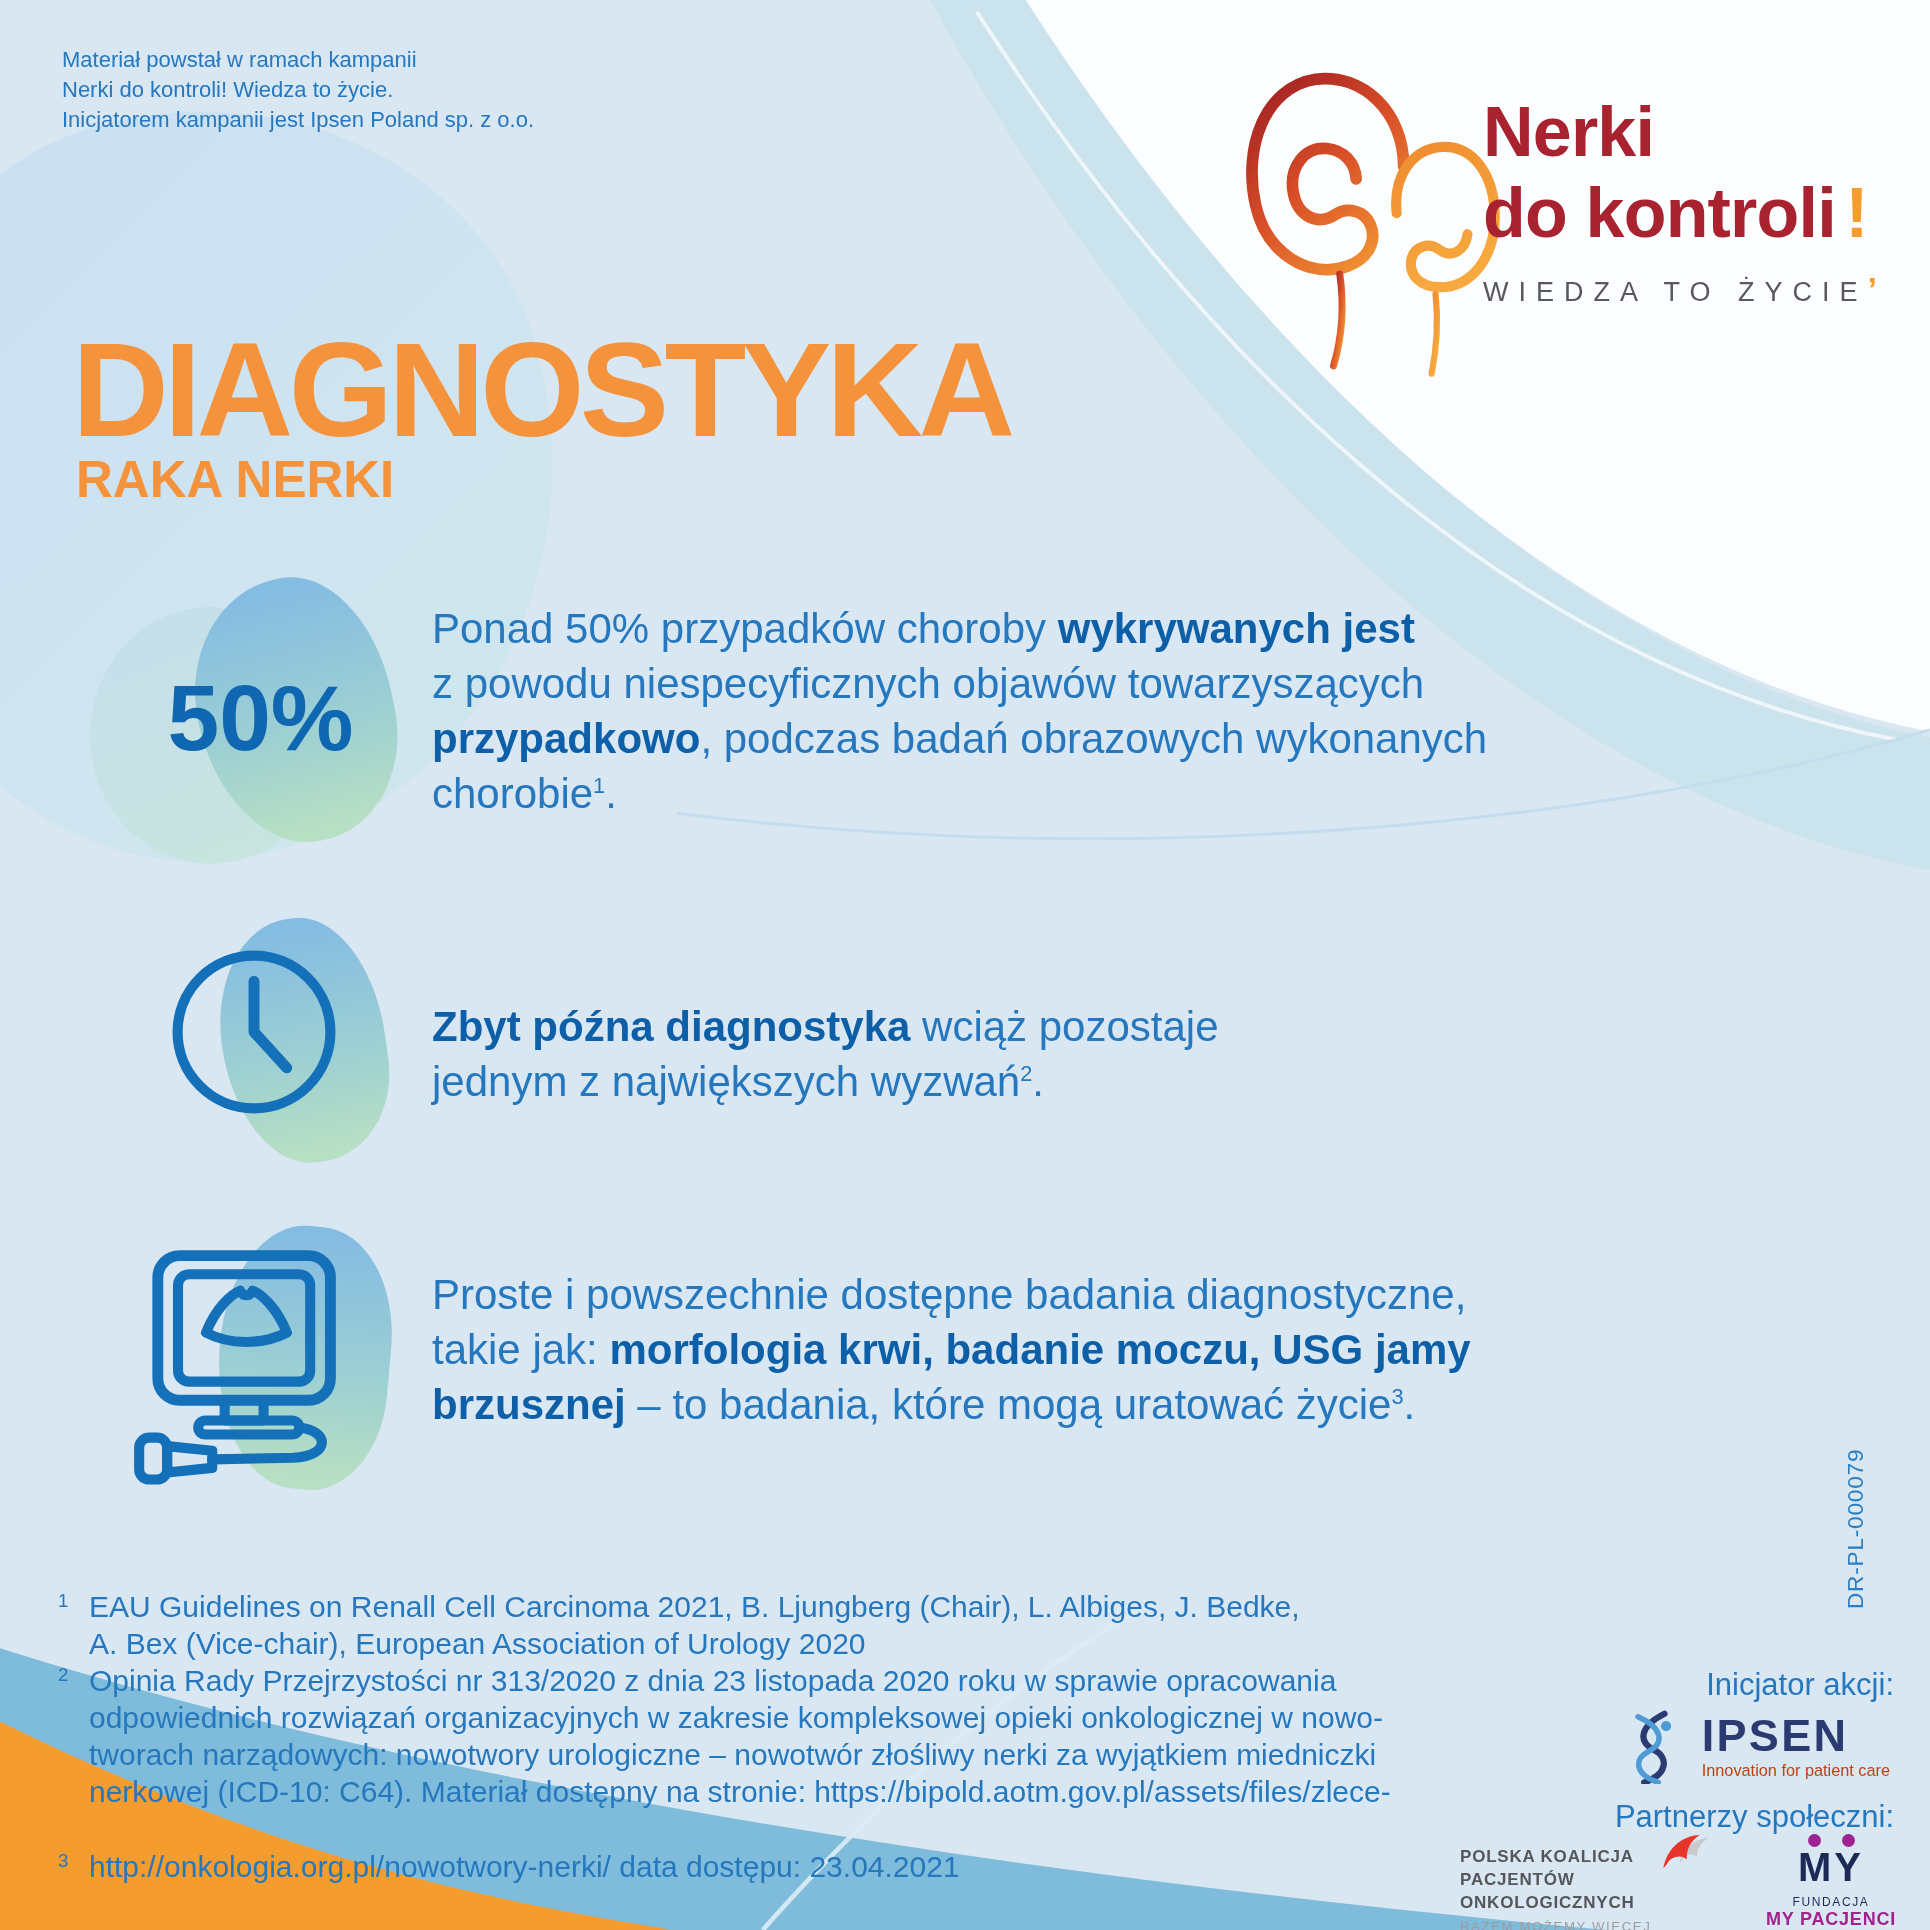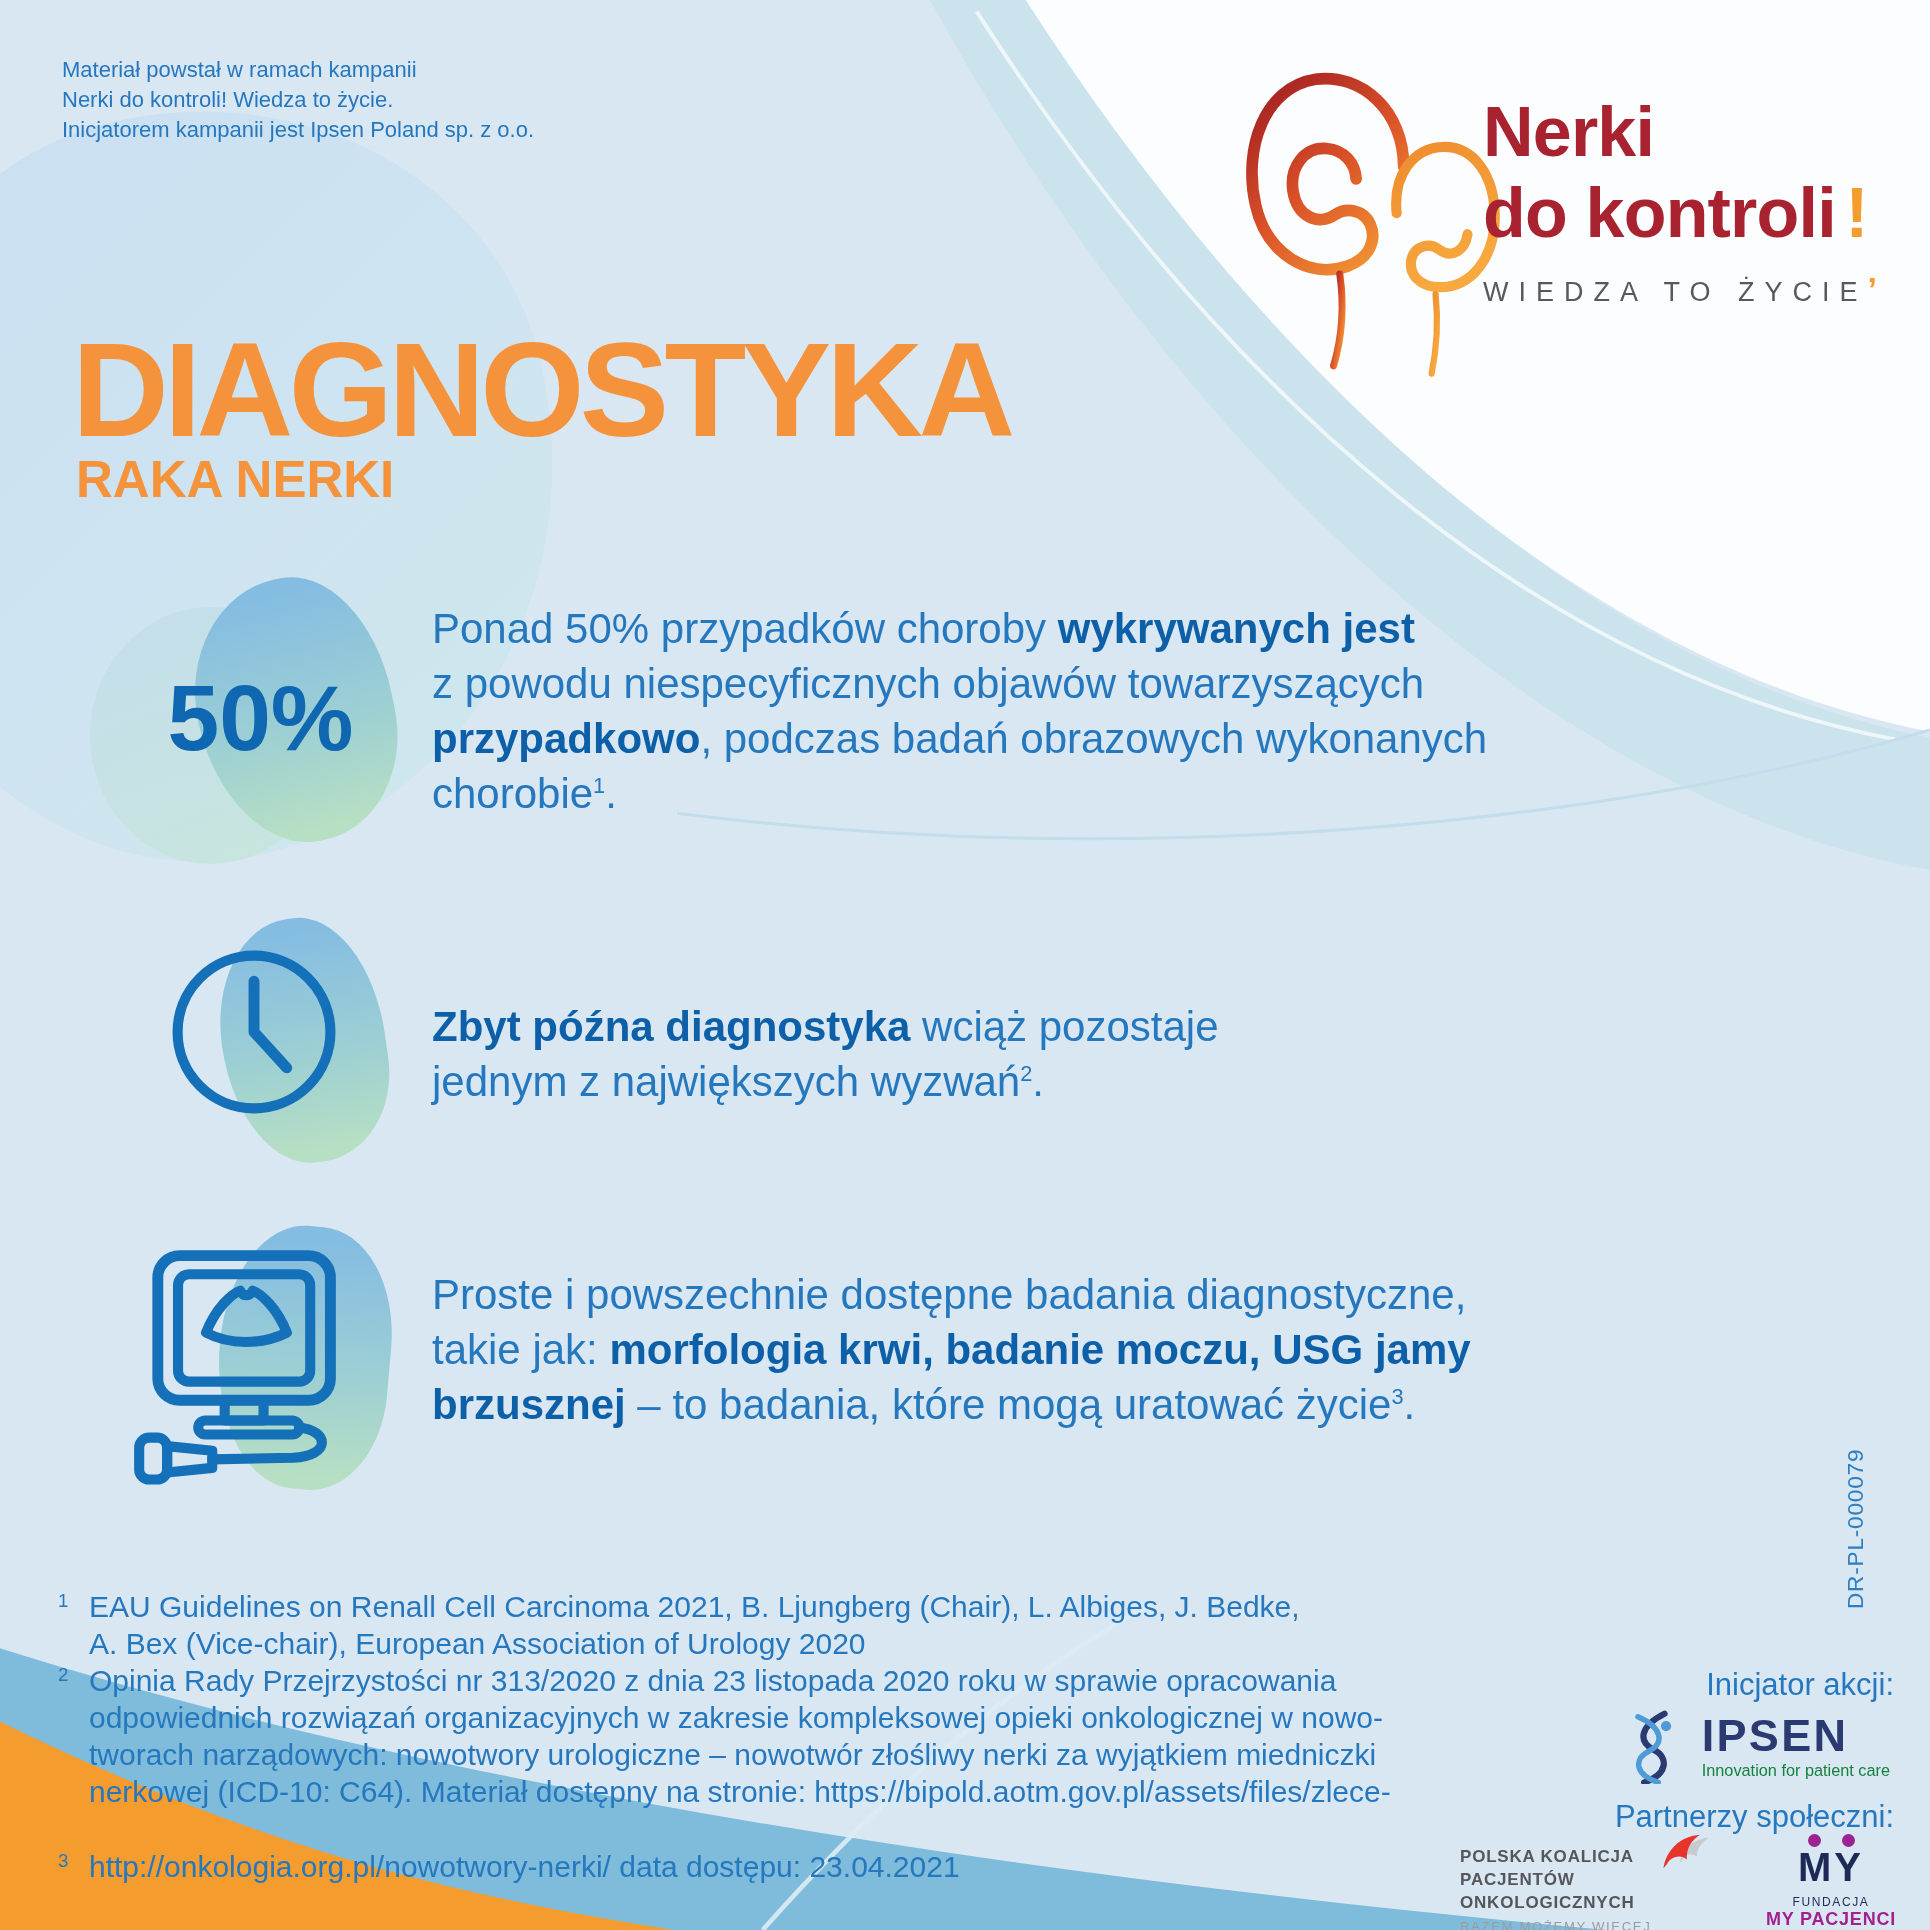--- a/index.html
+++ b/index.html
@@ -7,21 +7,21 @@
   .canvas{position:relative;width:1930px;height:1930px;background:#d9e7f3;overflow:hidden;}
   .bg{position:absolute;left:0;top:0;z-index:0;}
   .blob{position:absolute;z-index:1;}
   .bgblob1{left:-140px;top:109px;width:700px;height:747px;background:linear-gradient(150deg,#c9dff1 0%,#cfe4f1 55%,#cde7ea 100%);border-radius:48% 52% 55% 45%/52% 44% 56% 48%;transform:rotate(-14deg);}
   .bgblob2{left:90px;top:607px;width:241px;height:257px;background:linear-gradient(160deg,#c2ddeb,#c6e5d9);border-radius:50%;opacity:.8;}
   .kblob{background:linear-gradient(178deg,#84bce2 5%,#9ccfd4 55%,#b7dfc3 95%);}
   .blob1{left:198px;top:578px;width:195px;height:265px;border-radius:55% 45% 50% 50%/48% 52% 45% 55%;transform:rotate(-12deg);}
   .blob2{left:222px;top:918px;width:163px;height:245px;border-radius:52% 48% 50% 50%/50% 55% 40% 55%;transform:rotate(-8deg);}
   .blob3{left:219px;top:1226px;width:171px;height:263px;border-radius:50% 50% 46% 54%/52% 48% 42% 58%;transform:rotate(5deg);}
   .abs{position:absolute;}
-  .note{left:62px;top:45px;font-size:22px;line-height:30px;color:#2577be;z-index:2;margin-top:10px;}
+  .note{left:62px;top:45px;font-size:22px;line-height:30px;color:#2577be;z-index:2;}
   .logo-kidneys{left:1244px;top:48px;z-index:2;}
   .logo-text{left:1483px;top:92px;z-index:2;}
   .logo-name{font-size:70px;font-weight:800;color:#a8222f;line-height:81px;letter-spacing:-0.8px;}
   .bang{color:#f59c2f;margin-left:9.3px;}
   .logo-tagline{margin-top:15.6px;font-size:27px;letter-spacing:10px;color:#58595c;font-weight:500;white-space:nowrap;}
   .tag-mark{color:#f59c2f;font-weight:800;font-size:34px;letter-spacing:0;}
   .title-main{left:72px;top:331px;font-size:134px;line-height:117px;font-weight:800;letter-spacing:-4.7px;color:#f5933c;z-index:2;text-align:right;}
   .title-sub{left:76px;top:450px;font-size:51px;font-weight:800;letter-spacing:0px;color:#f5933c;z-index:2;}
   .stat{left:144px;top:665px;width:233px;text-align:center;font-size:93px;font-weight:800;color:#0e67b0;z-index:2;}
   .sec-text{position:absolute;color:#2577be;font-size:42px;line-height:55px;z-index:2;}
@@ -34,21 +34,21 @@
   .icon-svg{position:absolute;z-index:2;}
   .fn{position:absolute;display:flex;color:#2577be;z-index:2;}
   .fn-num{width:31px;font-size:18.7px;padding-top:2.3px;}
   .fn-lines{font-size:30px;line-height:37px;}
   .fn1{left:58px;top:1588px;}
   .fn2{left:58px;top:1662px;}
   .fn3{left:58px;top:1848px;}
   .init-label{right:36px;top:1667px;font-size:31px;color:#2577be;z-index:2;}
   .ipsen{right:40px;top:1709px;display:flex;align-items:center;gap:25px;z-index:2;}
   .ipsen-name{font-size:45px;font-weight:800;letter-spacing:2.3px;color:#2b3a70;line-height:45px;}
-  .ipsen-tag{font-size:16.3px;color:#15803d;margin-top:3px;}
+  .ipsen-tag{font-size:16.3px;color:#c2410c;margin-top:3px;}
   .partners-label{right:36px;top:1799px;font-size:31px;color:#2577be;z-index:2;}
   .partner-row{right:33px;top:1834px;display:flex;align-items:flex-start;gap:34px;z-index:2;}
   .pkpo{position:relative;width:271px;padding-top:11px;}
   .pkpo-l1,.pkpo-l2{font-size:17px;font-weight:600;color:#55565a;letter-spacing:0.8px;line-height:23px;}
   .pkpo-l3{font-size:13.2px;color:#9b9c9f;letter-spacing:1.6px;margin-top:4.7px;}
   .swallows{position:absolute;right:0;top:-4.7px;}
   .my{width:132px;text-align:center;}
   .my-mono{position:relative;height:58px;}
   .dot{position:absolute;width:13.2px;height:13.2px;border-radius:50%;background:#9b2492;top:0;}
   .d1{left:43px;} .d2{left:77px;}

